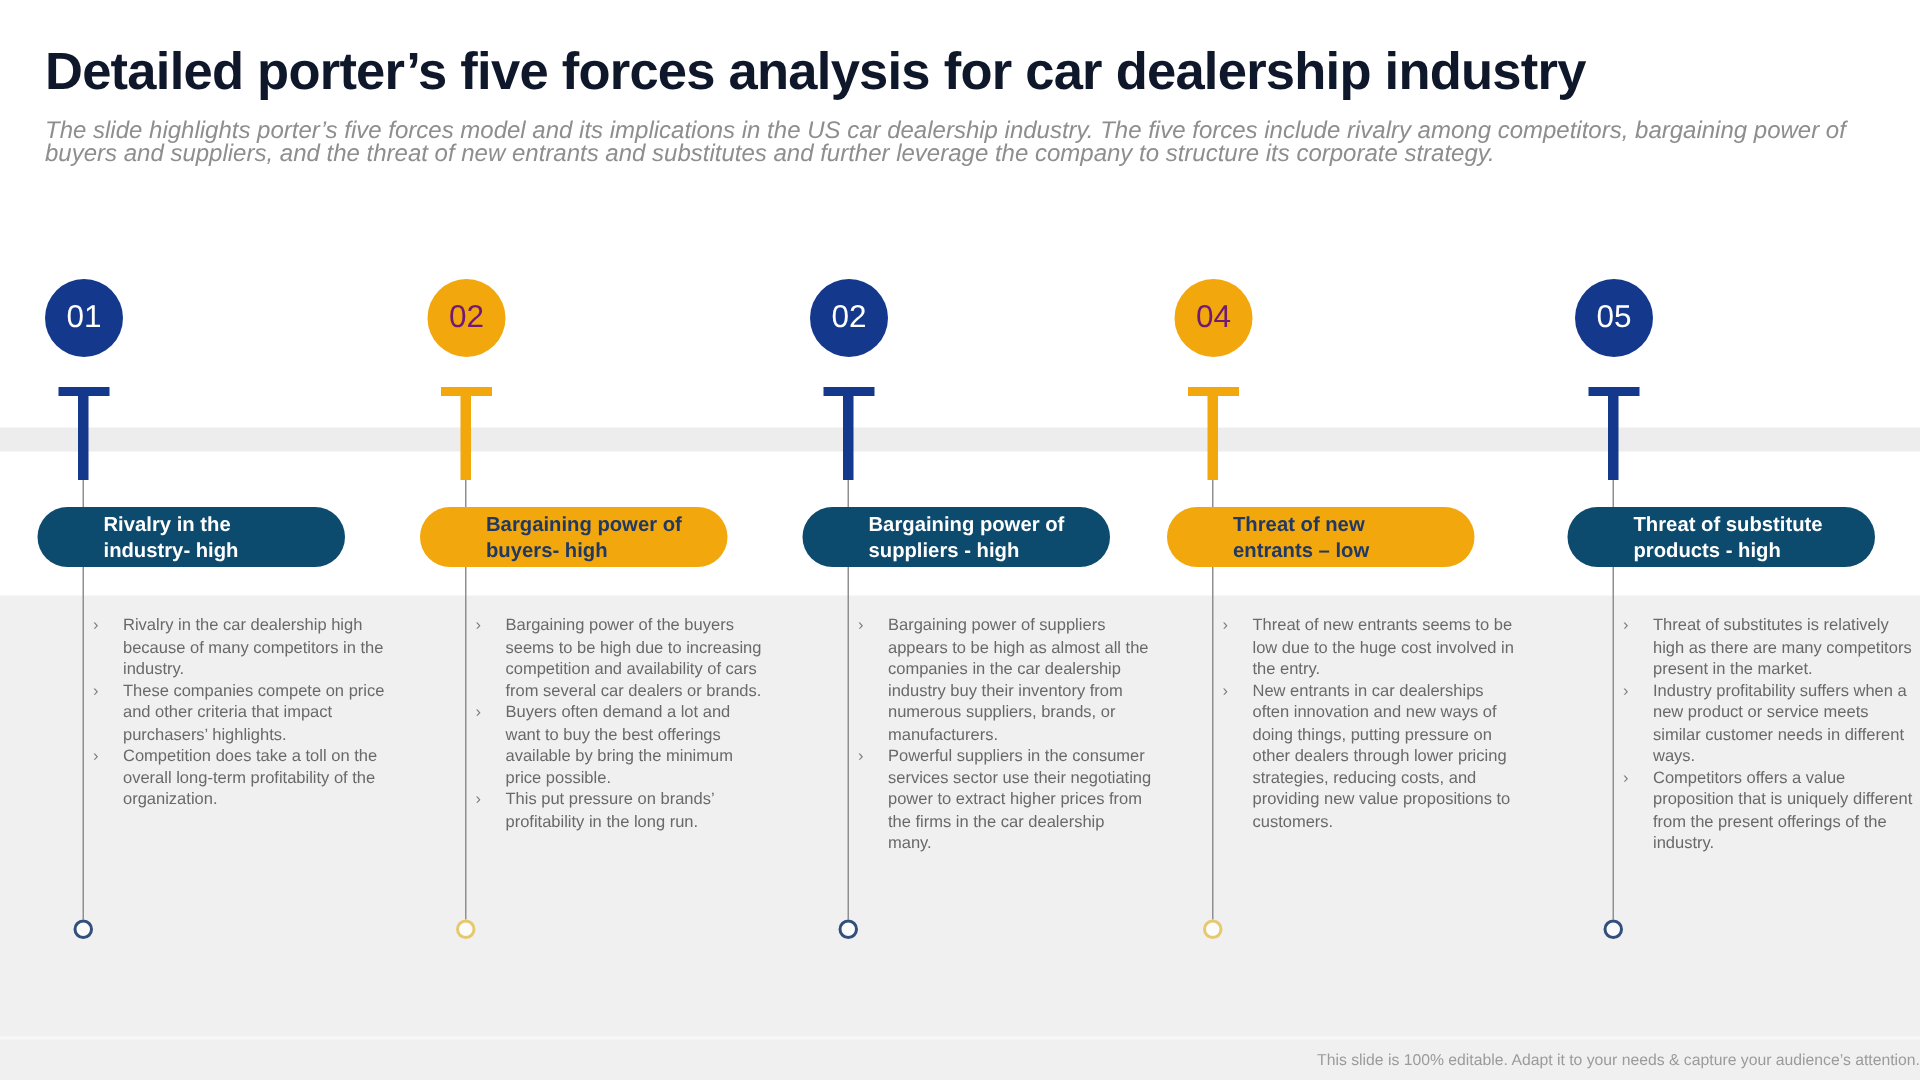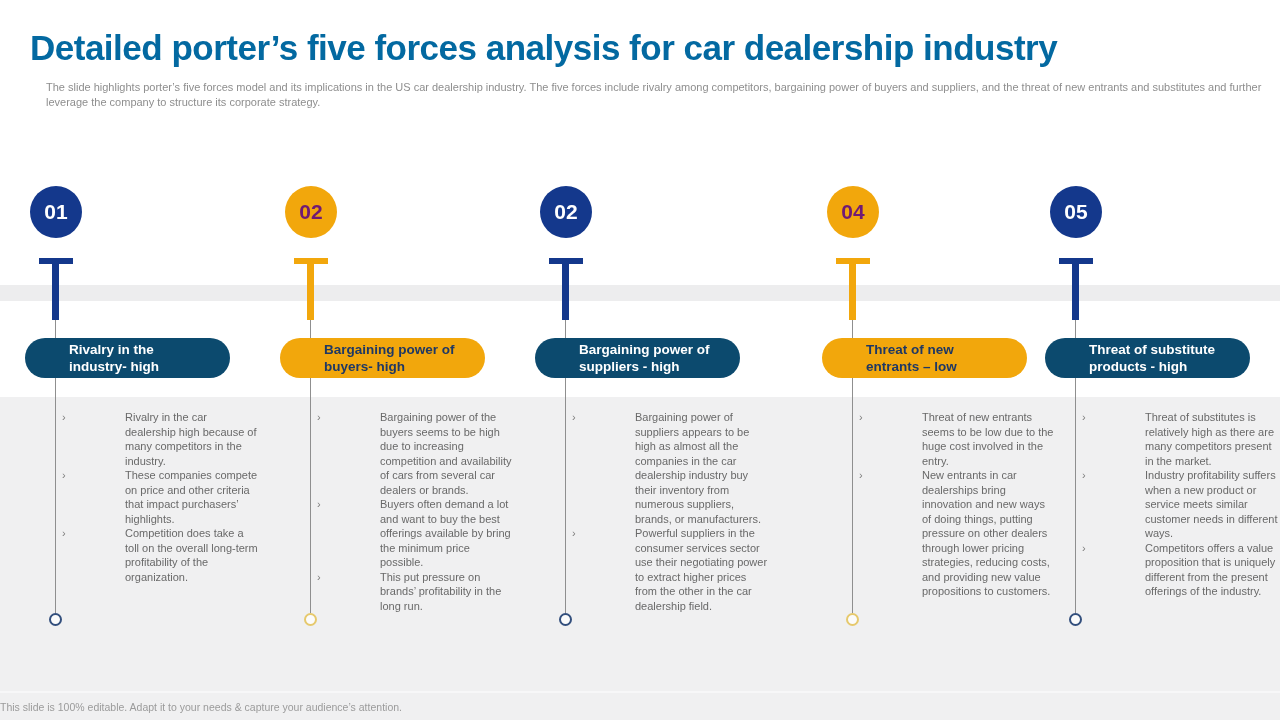--- a/index.html
+++ b/index.html
@@ -6,30 +6,30 @@
   .slide{position:relative;width:1280px;height:720px;background:#ffffff;
          font-family:"Liberation Sans", sans-serif;overflow:hidden;}
 
   
   .timeline-band{position:absolute;left:0;top:285px;width:1280px;height:16px;background:#ededee;}
   .content-panel{position:absolute;left:0;top:397px;width:1280px;height:323px;background:#f0f0f1;}
   .footer-divider{position:absolute;left:0;top:691px;width:1280px;height:2px;background:#f7f7f8;}
 
   
   .title{position:absolute;left:30px;top:28px;width:1230px;font-size:35px;font-weight:bold;
-         color:#0369a1;letter-spacing:-0.5px;}
-  .subtitle{position:absolute;left:46px;top:80px;width:1224px;font-size:11px;line-height:15px;
-         color:#8e8e8e;}
+         color:#0f172a;letter-spacing:-0.5px;}
+  .subtitle{position:absolute;left:30px;top:80px;width:1224px;font-size:16px;line-height:15px;
+         color:#8e8e8e;font-style:italic;}
 
   
   .col{position:absolute;top:180px;width:232px;height:480px;}
-  .col.c0{left:25px}.col.c1{left:280px}.col.c2{left:535px}.col.c3{left:822px}.col.c4{left:1045px}
+  .col.c0{left:25px}.col.c1{left:280px}.col.c2{left:535px}.col.c3{left:778px}.col.c4{left:1045px}
 
   .num{position:absolute;left:5px;top:6px;width:52px;height:52px;border-radius:50%;
-       display:flex;align-items:center;justify-content:center;font-size:21px;font-weight:bold;z-index:2;}
+       display:flex;align-items:center;justify-content:center;font-size:21px;font-weight:normal;z-index:2;}
   .navy .num{background:#14388C;color:#ffffff;}
   .yellow .num{background:#F2A70C;color:#701a75;}
 
   .pin-cap{position:absolute;left:14px;top:78px;width:34px;height:6px;z-index:2;}
   .pin-stem{position:absolute;left:27px;top:78px;width:7px;height:62px;z-index:2;}
   .navy .pin-cap,.navy .pin-stem{background:#14388C;}
   .yellow .pin-cap,.yellow .pin-stem{background:#F2A70C;}
 
   .thread{position:absolute;left:30px;top:140px;width:1px;height:293px;background:#8f8f8f;z-index:1;}
   .ring{position:absolute;left:24px;top:433px;width:9px;height:9px;border-radius:50%;
@@ -40,23 +40,23 @@
   .pill{position:absolute;left:0;top:158px;width:205px;height:40px;border-radius:20px;
         display:flex;align-items:center;box-sizing:border-box;padding-left:44px;padding-right:6px;
         font-weight:bold;font-size:13.5px;line-height:17px;white-space:pre-line;z-index:3;}
   .navy .pill{background:#0c4a6e;color:#ffffff;}
   .yellow .pill{background:#F2A70C;color:#1F3864;}
 
   .points{position:absolute;left:37px;top:230px;width:196px;margin:0;padding:0;list-style:none;
           font-size:11px;line-height:14.5px;color:#696969;z-index:2;}
   .points li{display:flex;}
   .points .chev{flex:0 0 20px;width:20px;color:#7d7d7d;font-size:11px;}
-  .points .pt{flex:1;margin-left:43px;}
+  .points .pt{flex:1;}
 
-  .footer{position:absolute;left:0;bottom:7px;width:1280px;text-align:left;
+  .footer{position:absolute;left:0;bottom:7px;width:1280px;text-align:right;
           font-size:10.5px;color:#9b9b9b;}
 </style>
 </head>
 <body>
 
 <div class="slide">
 
   <div class="timeline-band"></div>
   <div class="content-panel"></div>
   <div class="footer-divider"></div>
@@ -120,41 +120,41 @@
     <div class="ring"></div>
     <div class="pill">Bargaining power of
 suppliers -  high</div>
     <ul class="points">
       <li>
           <span class="chev">›</span>
           <span class="pt">Bargaining power of suppliers appears to be high as almost all the companies in the car dealership industry buy their inventory from numerous suppliers, brands, or manufacturers.</span>
         </li>
       <li>
           <span class="chev">›</span>
-          <span class="pt">Powerful suppliers in the consumer services sector use their negotiating power to extract higher prices from the other in the car dealership field.</span>
+          <span class="pt">Powerful suppliers in the consumer services sector use their negotiating power to extract higher prices from the firms in the car dealership many.</span>
         </li>
     </ul>
   </div>
 
   <div class="col c3 yellow">
     <div class="num">04</div>
     <div class="pin-cap"></div>
     <div class="pin-stem"></div>
     <div class="thread"></div>
     <div class="ring"></div>
     <div class="pill">Threat of new
 entrants – low</div>
     <ul class="points">
       <li>
           <span class="chev">›</span>
           <span class="pt">Threat of new entrants seems to be low due to the huge cost involved in the entry.</span>
         </li>
       <li>
           <span class="chev">›</span>
-          <span class="pt">New entrants in car dealerships bring innovation and new ways of doing things, putting pressure on other dealers through lower pricing strategies, reducing costs, and providing new value propositions to customers.</span>
+          <span class="pt">New entrants in car dealerships often innovation and new ways of doing things, putting pressure on other dealers through lower pricing strategies, reducing costs, and providing new value propositions to customers.</span>
         </li>
     </ul>
   </div>
 
   <div class="col c4 navy">
     <div class="num">05</div>
     <div class="pin-cap"></div>
     <div class="pin-stem"></div>
     <div class="thread"></div>
     <div class="ring"></div>

